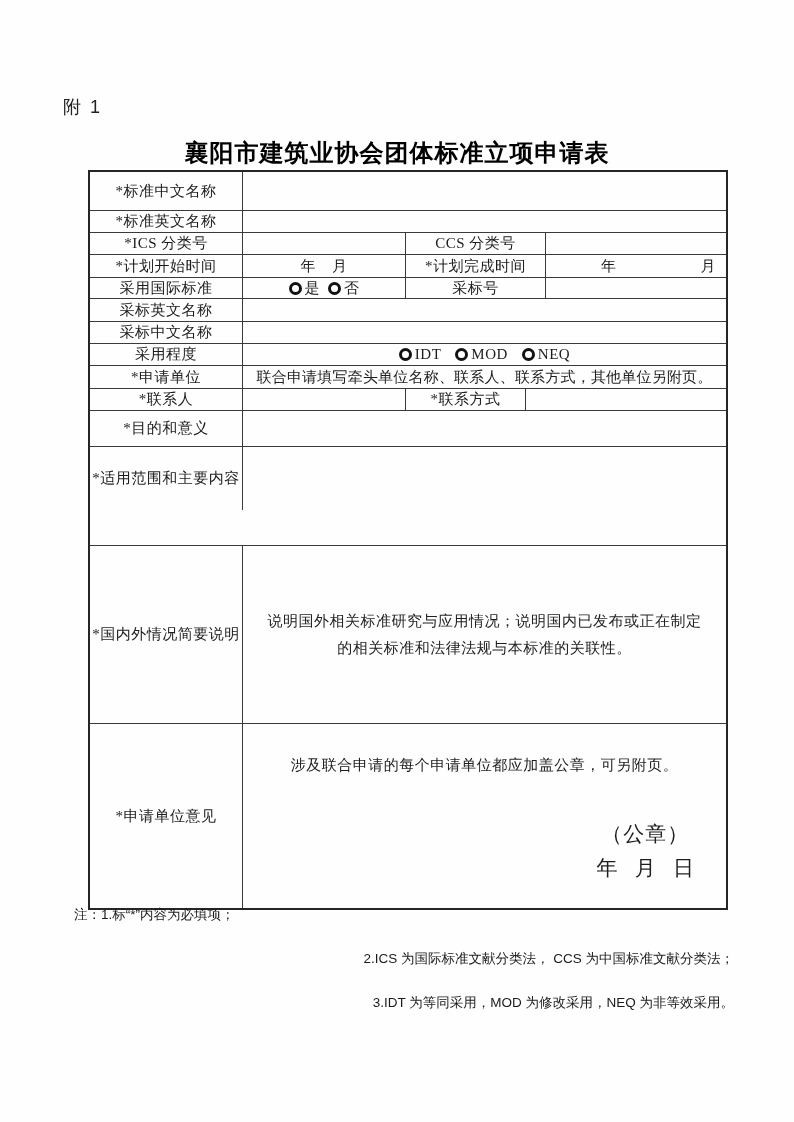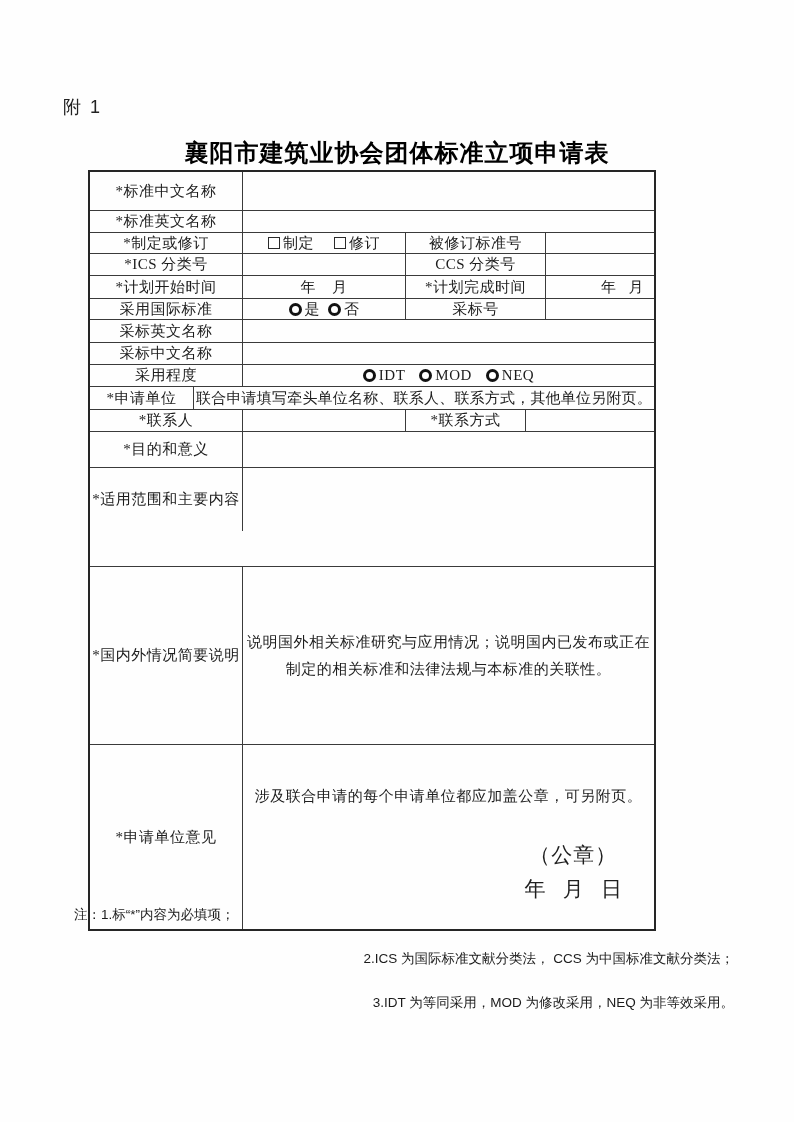--- a/index.html
+++ b/index.html
@@ -18,21 +18,21 @@
     font-family:"Liberation Sans", sans-serif;
     font-size:18px; color:#222; letter-spacing:2px;
   }
   .title {
     position:absolute; left:0; top:137px; width:794px;
     text-align:center;
     font-family:"Liberation Sans", sans-serif;
     font-size:24px; font-weight:700; letter-spacing:1px; color:#000000;
   }
   .tbl {
-    position:absolute; left:88px; top:170px; width:568px;
+    position:absolute; left:88px; top:170px; width:640px;
     border:2px solid #262626;
     background:#fefefe;
   }
   .tr { display:flex; border-top:1px solid #3a3a3a; }
   .tr:first-child { border-top:none; }
   .td { border-left:1px solid #3a3a3a; display:flex; align-items:center; justify-content:center; padding:1px 2px; }
   .td:first-child { border-left:none; }
   .c1 { width:152px; }
   .c2 { width:163px; }
   .c3 { width:140px; }
@@ -52,21 +52,21 @@
   }
   .optgrp { display:inline-flex; align-items:center; font-size:15px; }
   .gap20 { gap:20px; }
   .gap14 { gap:14px; }
   .year-month-spread { justify-content:space-between; padding-left:55px; padding-right:10px; }
   .year-month-center { gap:16px; }
   .applicant-hint { white-space:nowrap; font-size:15px; letter-spacing:0.2px; }
   .situation-cell { align-items:center; }
   .situation-hint { text-align:center; max-width:442px; margin:0 auto; font-size:15px; line-height:27px; letter-spacing:0.5px; }
   .opinion-cell { flex-direction:column; align-items:stretch; justify-content:flex-start; padding:0; }
-  .opinion-hint { margin-top:42px; text-align:center; font-size:15px; letter-spacing:0.5px; }
+  .opinion-hint { margin-top:32px; text-align:center; font-size:15px; letter-spacing:0.5px; }
   .opinion-sign { margin:auto 32px 26px auto; text-align:center; font-size:21px; }
   .opinion-seal { letter-spacing:1px; }
   .opinion-date { margin-top:6px; word-spacing:12px; }
   .notes {
     position:absolute; left:74px; top:905px; width:660px;
     font-family:"Liberation Sans", sans-serif;
     font-size:13.5px; color:#1b1b1b;
   }
   .note-row { margin-bottom:25px; line-height:19px; display:flex; }
   .note-prefix { flex:none; }
@@ -85,35 +85,20 @@
     <div class="tr h38">
       <div class="td c1 lbl">*标准中文名称</div>
       <div class="td c4"></div>
     </div>
 
     <div class="tr h22">
       <div class="td c1 lbl">*标准英文名称</div>
       <div class="td c4"></div>
     </div>
 
-    <div class="tr h21">
-      <div class="td c1 lbl">*制定或修订</div>
-      <div class="td c2 gap20">
-        <span class="optgrp">
-          <span class="cbx"></span>
-          <span class="cell-txt">制定</span>
-        </span>
-        <span class="optgrp">
-          <span class="cbx"></span>
-          <span class="cell-txt">修订</span>
-        </span>
-      </div>
-      <div class="td c3 lbl">被修订标准号</div>
-      <div class="td c4"></div>
-    </div>
 
     <div class="tr h22">
       <div class="td c1 lbl">*ICS 分类号</div>
       <div class="td c2"></div>
       <div class="td c3 lbl">CCS 分类号</div>
       <div class="td c4"></div>
     </div>
 
     <div class="tr h23">
       <div class="td c1 lbl">*计划开始时间</div>

